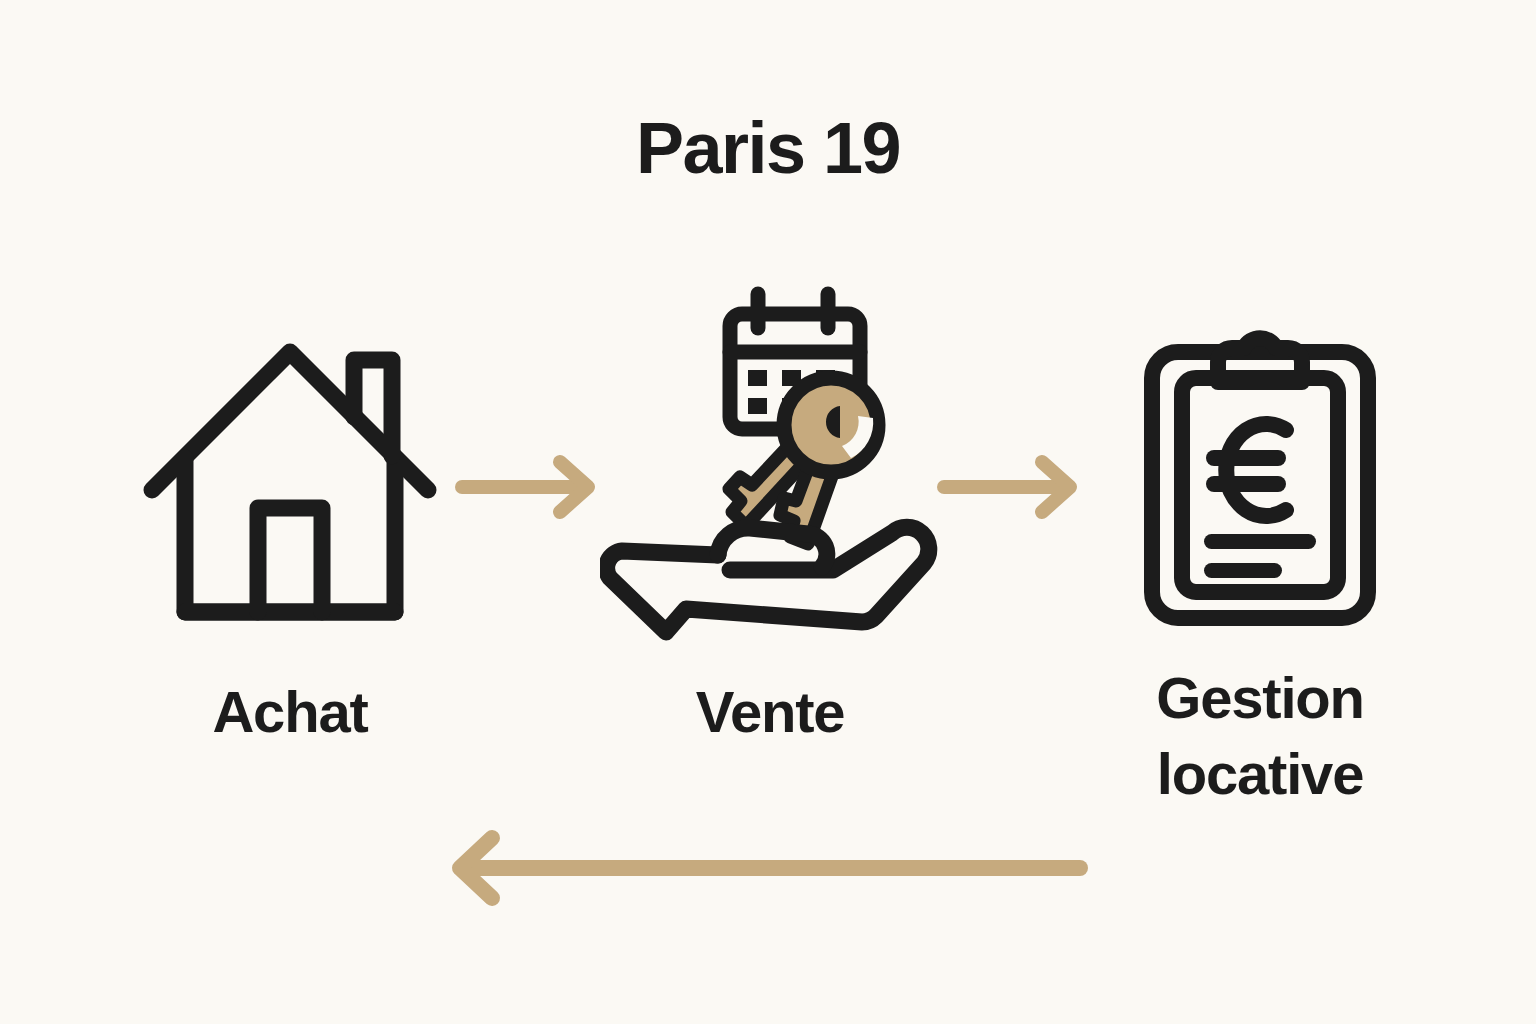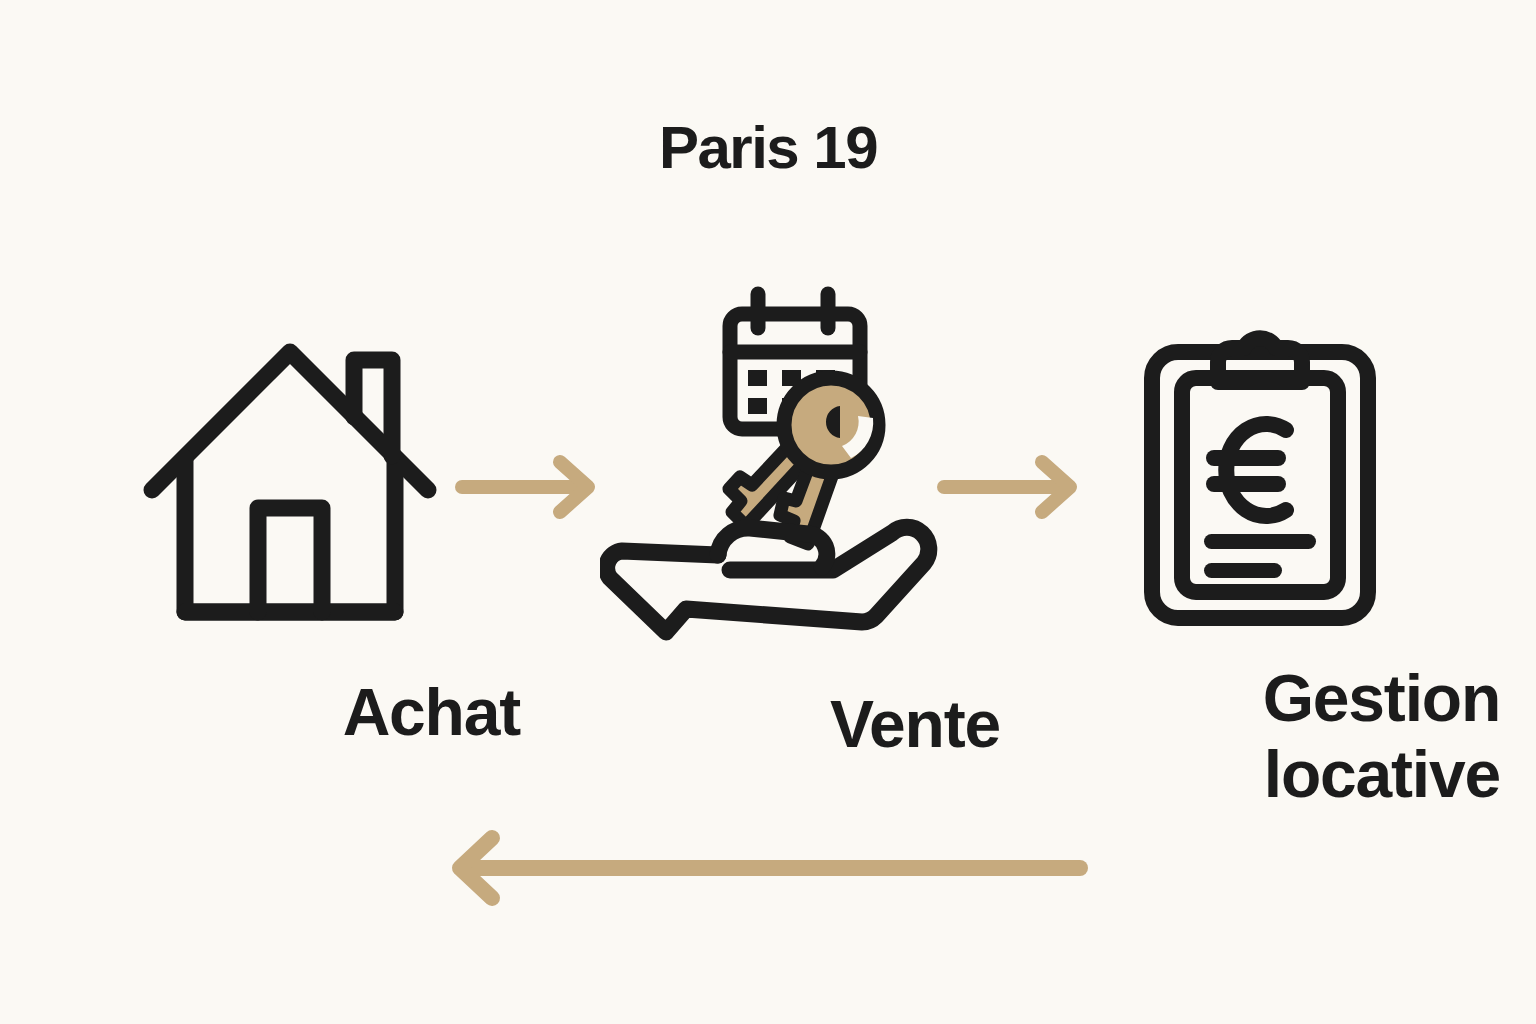--- a/index.html
+++ b/index.html
@@ -20,54 +20,53 @@
     background: #FBF9F4;
   }
 
   
   .title {
     position: absolute;
     top: 96px;
     left: 0;
     width: 1536px;
     text-align: center;
-    font-size: 60px;
+    font-size: 72px;
     line-height: 104px;
     font-weight: 700;
     letter-spacing: -1.5px;
     color: #1C1C1C;
     font-family: "Liberation Sans", sans-serif;
   }
 
   
   .step {
     position: absolute;
     text-align: center;
   }
   .step-icon {
     display: block;
     margin: 0 auto;
   }
   .step-label {
-    font-size: 66px;
+    font-size: 58px;
     line-height: 76px;
     font-weight: 700;
     letter-spacing: -1.2px;
     color: #1C1C1C;
     white-space: pre-line;
     font-family: "Liberation Sans", sans-serif;
-    text-align: right;
   }
 
   #step-achat   { left: 60px;   top: 330px; width: 460px; }
   #step-vente   { left: 540px;  top: 282px; width: 460px; }
   #step-gestion { left: 1020px; top: 320px; width: 480px; }
 
   #step-achat .step-label   { margin-top: 44px; }
-  #step-vente .step-label   { margin-top: 44px; }
+  #step-vente .step-label   { margin-top: 32px; }
   #step-gestion .step-label { margin-top: 30px; }
 
   
   .arrow-h {
     position: absolute;
   }
   #arrow-achat-vente { left: 448px;  top: 452px; }
   #arrow-vente-gestion { left: 930px; top: 452px; }
   #arrow-return      { left: 440px;  top: 820px; }
 </style>

